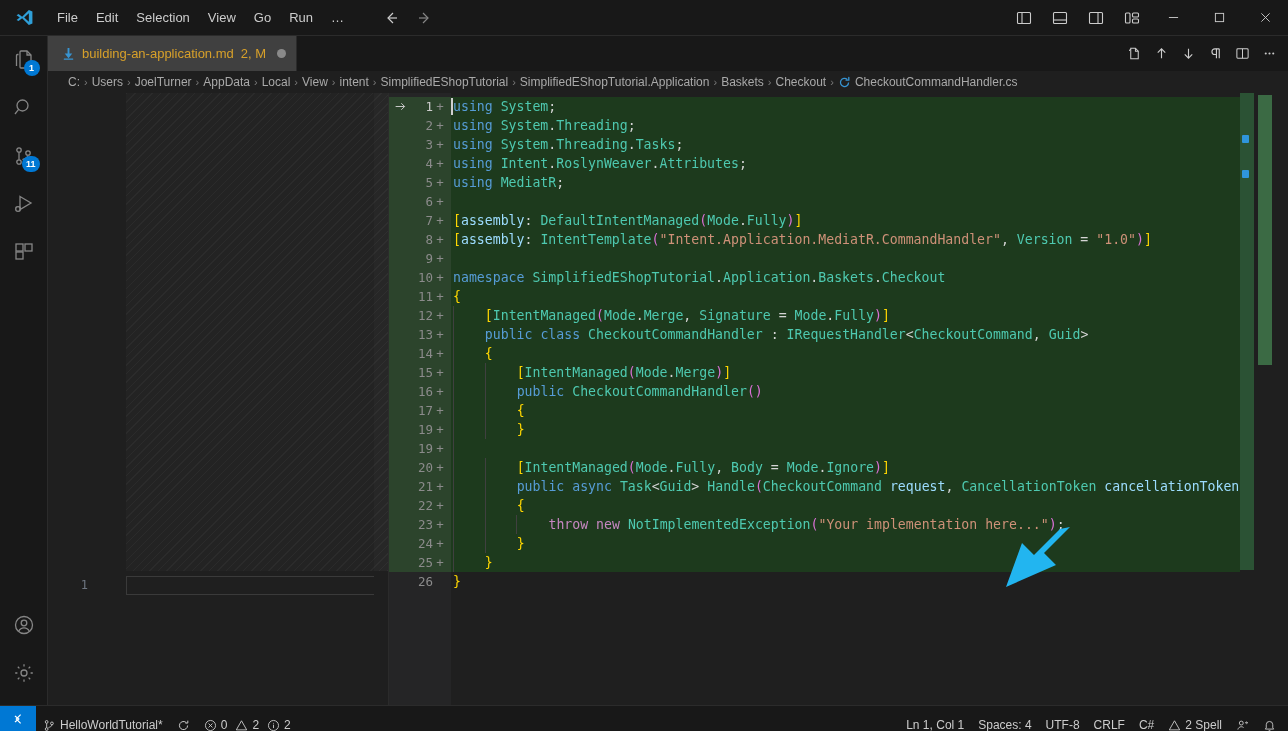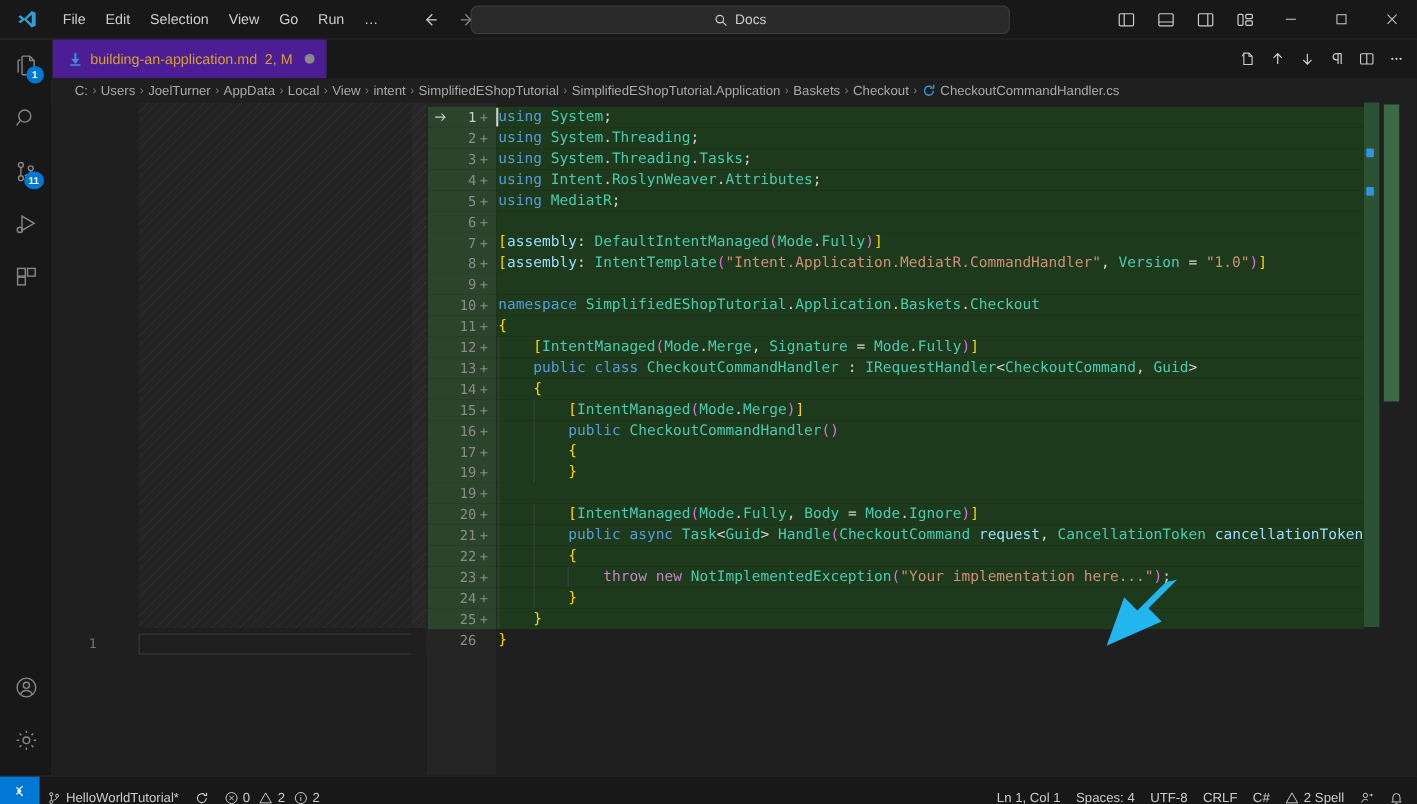--- a/index.html
+++ b/index.html
@@ -64,21 +64,21 @@
   }
   .act-spacer { flex: 1 1 auto; }
 
   
   .editor-group { flex: 1 1 auto; display: flex; flex-direction: column; min-width: 0; background: #1f1f1f; }
 
   
   .tabbar { height: 35px; flex: 0 0 35px; background: #181818; display: flex; align-items: stretch; position: relative; }
   .tab {
     display: flex; align-items: center; gap: 6px; padding: 0 10px 0 12px;
-    background: #4c1d95; border-right: 1px solid #2b2b2b; font-size: 13px;
+    background: #404040; border-right: 1px solid #2b2b2b; font-size: 13px;
     color: #9d9d9d; position: relative; max-width: 320px; white-space: nowrap;
   }
   .tab.active { background: #1f1f1f; color: #ffffff; }
   .tab.active::before {
     content: ''; position: absolute; left: 0; right: 0; top: 0; height: 1px; background: #0078d4;
   }
   .tab-icon { width: 16px; height: 16px; display: flex; align-items: center; justify-content: center; flex-shrink: 0; }
   .tab-icon svg { width: 15px; height: 15px; }
   .tab-label { font-size: 13px; }
   .tab-suffix { color: #d7a02a; font-size: 13px; margin-left: 1px; }
@@ -230,29 +230,20 @@
             <path d="M5 8h9"></path>
           </svg>
       </div>
       <div class="nav-arrow dim">
         <svg viewBox="0 0 16 16" fill="none" stroke="currentColor" stroke-width="1.2">
             <path d="M6 3l5 5-5 5"></path>
             <path d="M11 8H2"></path>
           </svg>
       </div>
     </div>
-    <div class="searchbox">
-      <span style="display:flex;color:#cccccc">
-        <svg viewBox="0 0 16 16" fill="none" stroke="currentColor" stroke-width="1.3">
-            <circle cx="6.6" cy="6.6" r="4.2"></circle>
-            <path d="M9.8 9.8 14 14"></path>
-          </svg>
-      </span>
-      <span>Docs</span>
-    </div>
     <div class="titlebar-right">
       <div class="layout-btn">
         <svg viewBox="0 0 16 16" fill="none" stroke="currentColor" stroke-width="1.1">
             <rect x="1.5" y="2.5" width="13" height="11" rx="1"></rect>
             <path d="M6 2.5v11"></path>
           </svg>
       </div>
       <div class="layout-btn">
         <svg viewBox="0 0 16 16" fill="none" stroke="currentColor" stroke-width="1.1">
             <rect x="1.5" y="2.5" width="13" height="11" rx="1"></rect>

